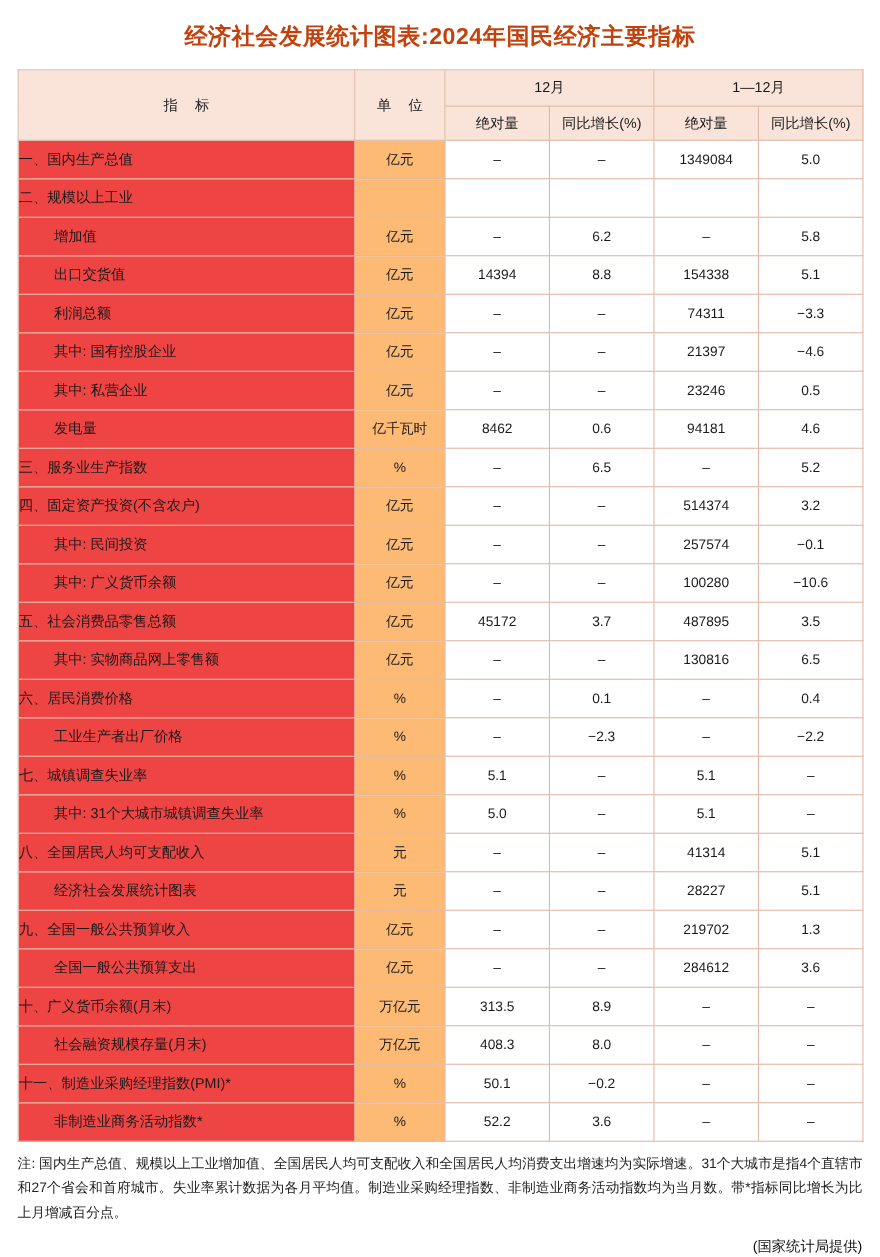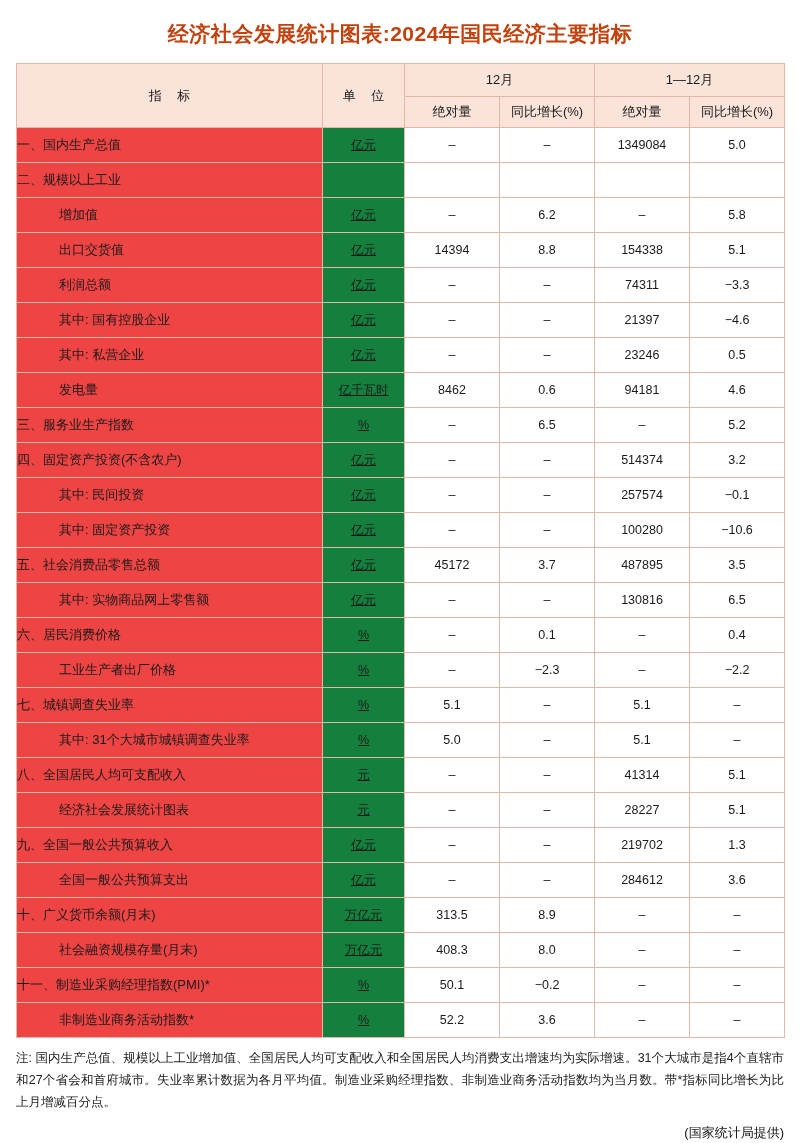--- a/index.html
+++ b/index.html
@@ -60,26 +60,25 @@
   }
   tbody td {
     height: 34px;
   }
   td.label {
     text-align: left;
     padding-left: 14px;
     background: #ef4444;
     font-size: 13px;
   }
-  td.label.ind1 { padding-left: 42px; }
+  td.label.ind1 { padding-left: 32px; }
   td.unit {
     text-align: center;
-    background: #15803d;
+    background: #fdba74;
     font-size: 12.5px;
-    text-decoration: underline;
   }
   td.num {
     text-align: center;
     background: #ffffff;
     font-size: 12.5px;
   }
   .note {
     width: 768px;
     font-size: 12.5px;
     line-height: 1.75;
@@ -208,21 +207,21 @@
         </tr>
         <tr>
           <td class="label ind1">其中: 民间投资</td>
           <td class="unit">亿元</td>
           <td class="num">–</td>
           <td class="num">–</td>
           <td class="num">257574</td>
           <td class="num">−0.1</td>
         </tr>
         <tr>
-          <td class="label ind1">其中: 固定资产投资</td>
+          <td class="label ind1">其中: 广义货币余额</td>
           <td class="unit">亿元</td>
           <td class="num">–</td>
           <td class="num">–</td>
           <td class="num">100280</td>
           <td class="num">−10.6</td>
         </tr>
         <tr>
           <td class="label">五、社会消费品零售总额</td>
           <td class="unit">亿元</td>
           <td class="num">45172</td>

